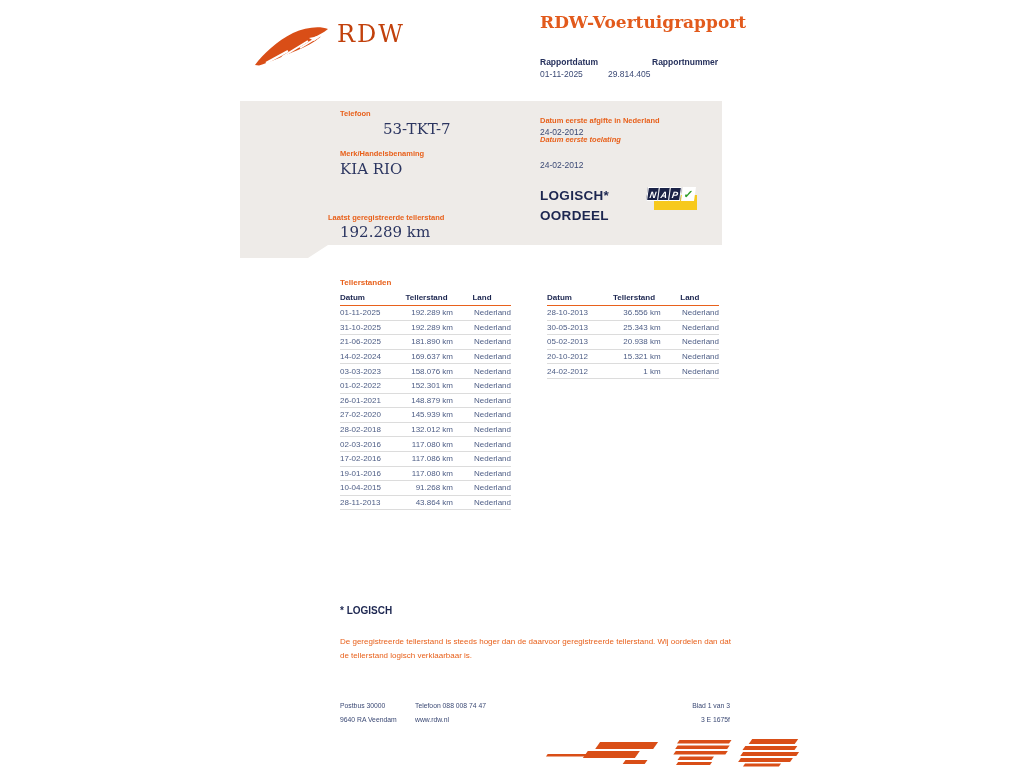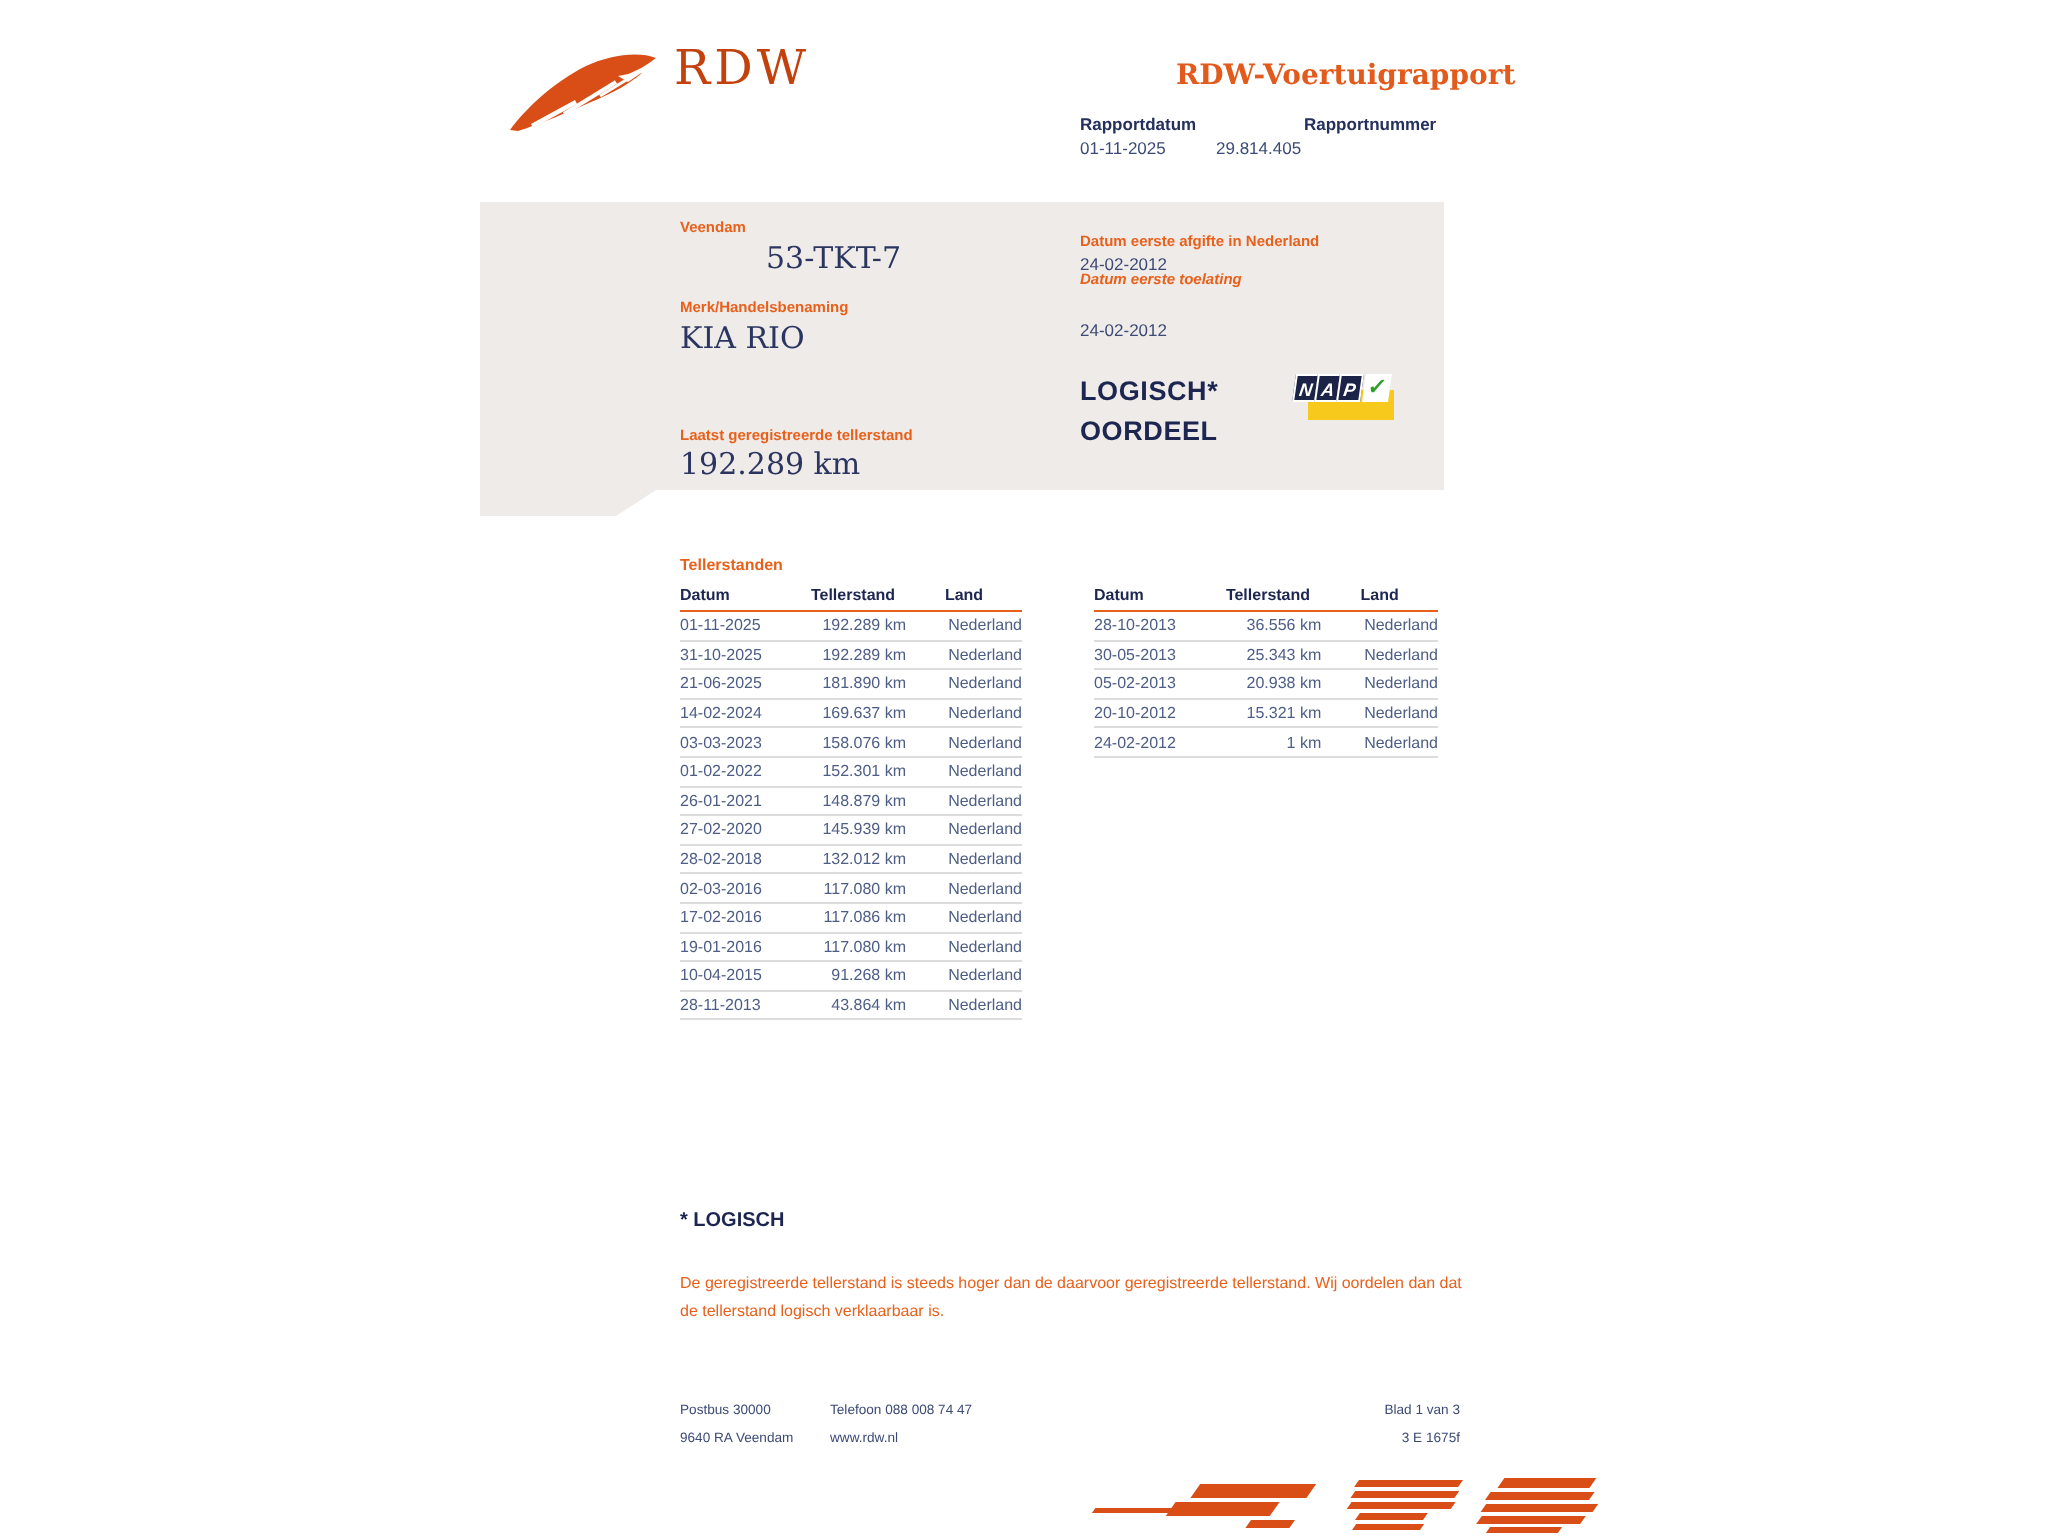--- a/index.html
+++ b/index.html
@@ -7,22 +7,22 @@
     width:1024px;height:768px;position:relative;overflow:hidden;
     background:#ffffff;
     font-family:"Liberation Sans", sans-serif;
     color:#232d5b;
   }
 
   
   .logo-svg{position:absolute;left:252px;top:24px;width:82px;height:44px;}
   .wordmark{position:absolute;left:337px;top:20px;font-family:"DejaVu Serif", serif;
     font-size:24px;letter-spacing:2px;color:#c2410c;}
-  .report-title{position:absolute;left:540px;top:30px;font-family:"DejaVu Serif", serif;
-    font-weight:bold;font-size:14px;color:#e25a1c;margin-left:48px;}
+  .report-title{position:absolute;left:540px;top:12px;font-family:"DejaVu Serif", serif;
+    font-weight:bold;font-size:17px;color:#e25a1c;}
   .hdr-label{position:absolute;top:57px;font-size:8.5px;font-weight:bold;color:#25305c;}
   .hdr-value{position:absolute;top:69px;font-size:8.5px;color:#3c4a75;}
 
   
   .panel{position:absolute;left:240px;top:101px;width:482px;height:157px;background:#eeebe8;
     clip-path:polygon(0px 0px,482px 0px,482px 144px,88px 144px,68px 157px,0px 157px);}
   .o-label{position:absolute;font-size:7.5px;font-weight:bold;color:#e8611c;}
   .serif-value{position:absolute;font-family:"DejaVu Serif", serif;font-size:15px;color:#2b3560;}
   .sm-value{position:absolute;font-size:8.5px;color:#3c4a75;}
   .oordeel{position:absolute;left:540px;top:186px;font-size:13.5px;font-weight:bold;
@@ -78,27 +78,27 @@
 <div class="wordmark">RDW</div>
 <div class="report-title">RDW-Voertuigrapport</div>
 
 <div class="hdr-label" style="left:540px;">Rapportdatum</div>
 <div class="hdr-label" style="left:608px;margin-left:44px;">Rapportnummer</div>
 <div class="hdr-value" style="left:540px;">01-11-2025</div>
 <div class="hdr-value" style="left:608px;">29.814.405</div>
 
 <div class="panel"></div>
 
-<div class="o-label" style="left:340px;top:109px;">Veendam</div>
+<div class="o-label" style="left:340px;top:109px;">Telefoon</div>
 <div class="serif-value" style="left:340px;top:120px;margin-left:43px;">53-TKT-7</div>
 
 <div class="o-label" style="left:340px;top:149px;">Merk/Handelsbenaming</div>
 <div class="serif-value" style="left:340px;top:160px;">KIA RIO</div>
 
-<div class="o-label" style="left:340px;top:213px;">Laatst geregistreerde tellerstand</div>
+<div class="o-label" style="left:328px;top:213px;">Laatst geregistreerde tellerstand</div>
 <div class="serif-value" style="left:340px;top:223px;">192.289 km</div>
 
 <div class="o-label" style="left:540px;top:116px;">Datum eerste afgifte in Nederland</div>
 <div class="sm-value" style="left:540px;top:127px;">24-02-2012</div>
 
 <div class="o-label" style="left:540px;top:135px;font-style:italic;">Datum eerste toelating</div>
 <div class="sm-value" style="left:540px;top:160px;">24-02-2012</div>
 
 <div class="oordeel">
   <div>LOGISCH*</div>

